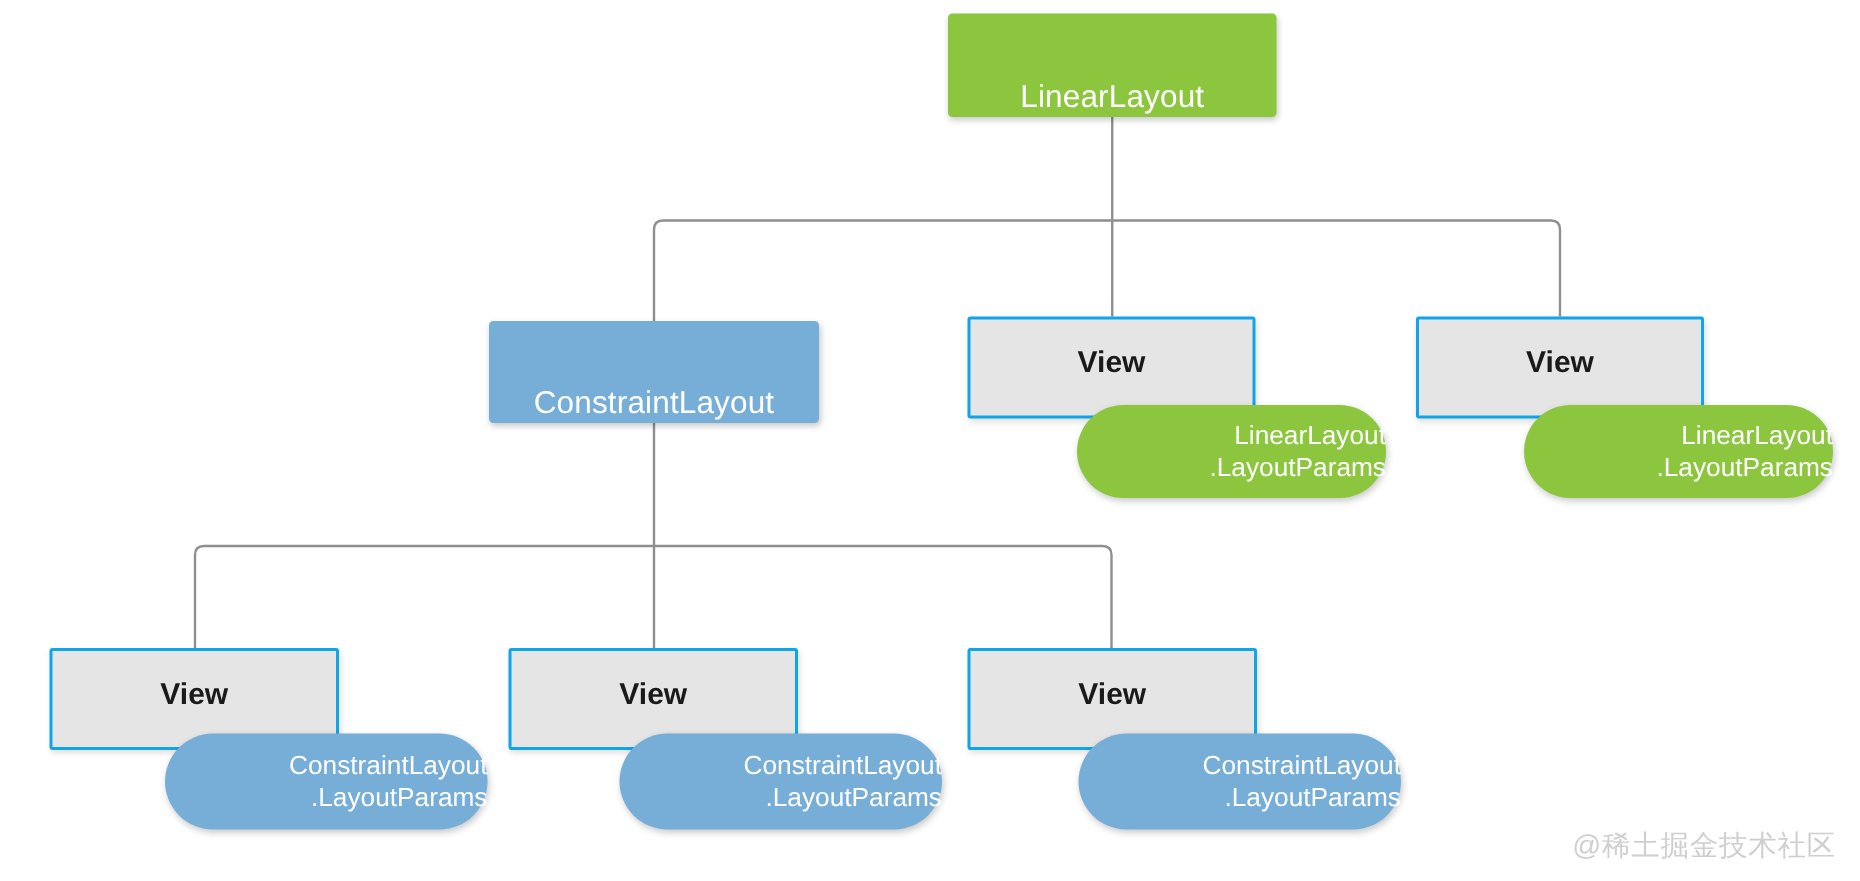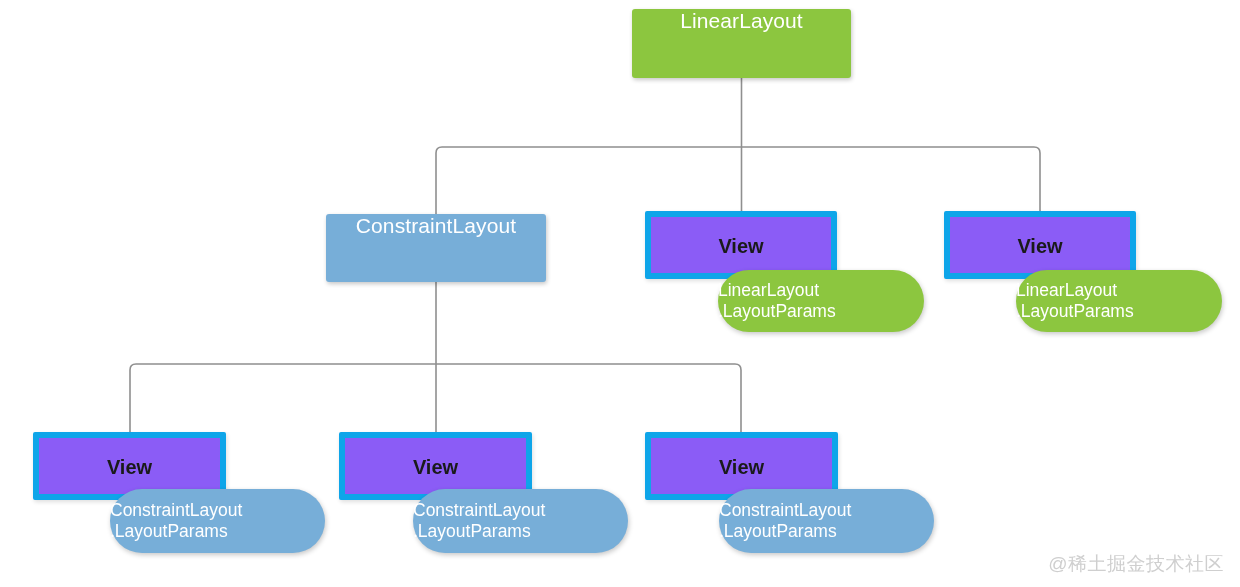--- a/index.html
+++ b/index.html
@@ -21,21 +21,21 @@
     position: absolute;
     left: 0;
     top: 0;
     width: 1240px;
     height: 587px;
   }
   .node {
     position: absolute;
     box-sizing: border-box;
     display: flex;
-    align-items: flex-start;
+    align-items: flex-end;
     justify-content: center;
     text-align: center;
     line-height: 1.18;
   }
   
   .block {
     border-radius: 3px;
     font-size: 21px;
     font-weight: 400;
     color: #ffffff;
@@ -43,22 +43,22 @@
     box-shadow: 1px 2px 4px rgba(0,0,0,0.22);
   }
   .block.green {
     background: #8cc63f;
   }
   .block.blue {
     background: #77aed8;
   }
   
   .viewbox {
-    background: #8b5cf6;
-    border: 6px solid #0ea5e9;
+    background: #e5e5e5;
+    border: 2px solid #0ea5e9;
     border-radius: 2px;
     color: #1a1a1a;
     font-size: 20px;
     font-weight: 700;
     align-items: flex-start;
     padding-top: 18px;
     box-shadow: 1px 2px 4px rgba(0,0,0,0.13);
   }
   
   .pill {

